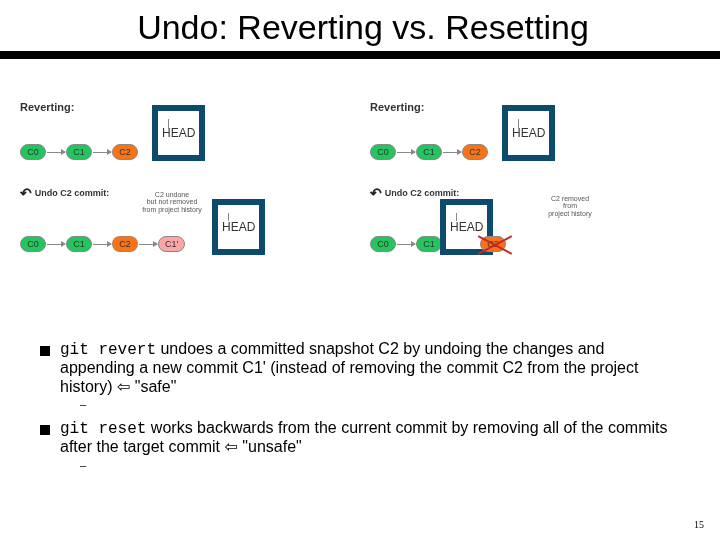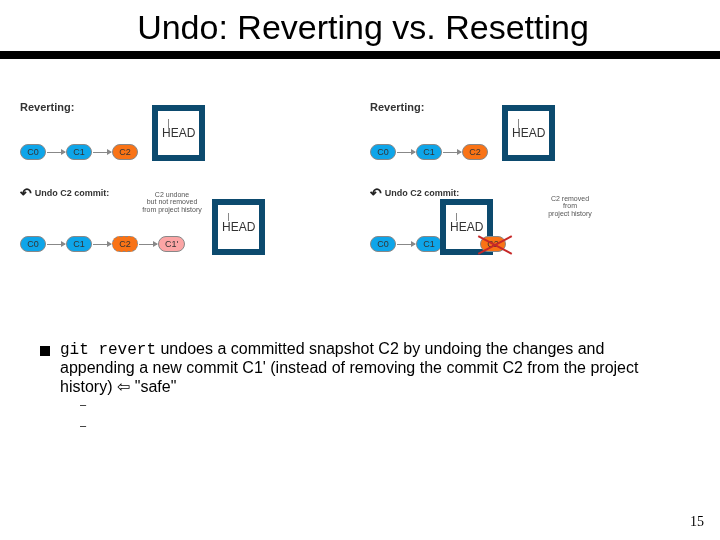--- a/index.html
+++ b/index.html
@@ -29,21 +29,21 @@
     margin-top: 32px;
   }
   .half { flex: 1; }
   .dlabel { font-weight: bold; font-size: 11px; margin-bottom: 2px; }
   .row { display: flex; align-items: center; margin: 6px 0; position: relative; height: 50px; }
   .node {
     border: 1px solid #888; border-radius: 10px;
     padding: 2px 6px; font-size: 9px; text-align: center;
     min-width: 26px;
   }
-  .node-gray { background: #0ea5e9; }
+  .node-gray { background: #22c55e; }
   .node-green { background: #f97316; }
   .node-blue { background: #fca5a5; }
   .arrow-h {
     width: 18px; height: 1px; background: #888; position: relative; margin: 0 1px;
   }
   .arrow-h::after {
     content: ""; position: absolute; right: -1px; top: -3px;
     border-left: 5px solid #888; border-top: 3.5px solid transparent; border-bottom: 3.5px solid transparent;
   }
   .head-box {
@@ -75,21 +75,21 @@
   .bullet-sq { width: 10px; height: 10px; background: #000; margin-top: 6px; margin-right: 10px; flex-shrink: 0; }
   .code { font-family: "Courier New", monospace; }
   .sub {
     font-family: Arial, sans-serif; font-size: 11px;
     margin-left: 40px; margin-top: 2px; margin-bottom: 8px;
     display: flex; align-items: baseline;
   }
   .dash { margin-right: 10px; }
   .pagenum {
     position: absolute; right: 16px; bottom: 10px;
-    font-family: "Comic Sans MS", cursive; font-size: 14px;
+    font-family: "Comic Sans MS", cursive; font-size: 10px;
   }
   .rarrow { font-family: Arial, sans-serif; }
 </style>
 </head>
 <body>
 
 <h1 class="title">Undo: Reverting vs. Resetting</h1>
 <div class="title-underline"></div>
 
 <div class="diagram-area">
@@ -165,18 +165,24 @@
   <div class="b1">
     <div class="bullet-sq"></div>
     <div>
       <span class="code">git revert</span><span> undoes a committed snapshot C2 by undoing the changes and appending a new commit C1' (instead of removing the commit C2 from the project history) </span><span class="rarrow">⇦</span><span> "safe"</span>
     </div>
   </div>
   <div class="sub">
     <span class="dash">–</span>
   </div>
 
+  <div class="b1">
+    <div class="bullet-sq"></div>
+    <div>
+      <span class="code">git reset</span><span> works backwards from the current commit by removing all of the commits after the target commit </span><span class="rarrow">⇦</span><span> "unsafe"</span>
+    </div>
+  </div>
   <div class="sub">
     <span class="dash">–</span>
   </div>
 </div>
 
 <div class="pagenum">15</div>
 
 </body></html>

